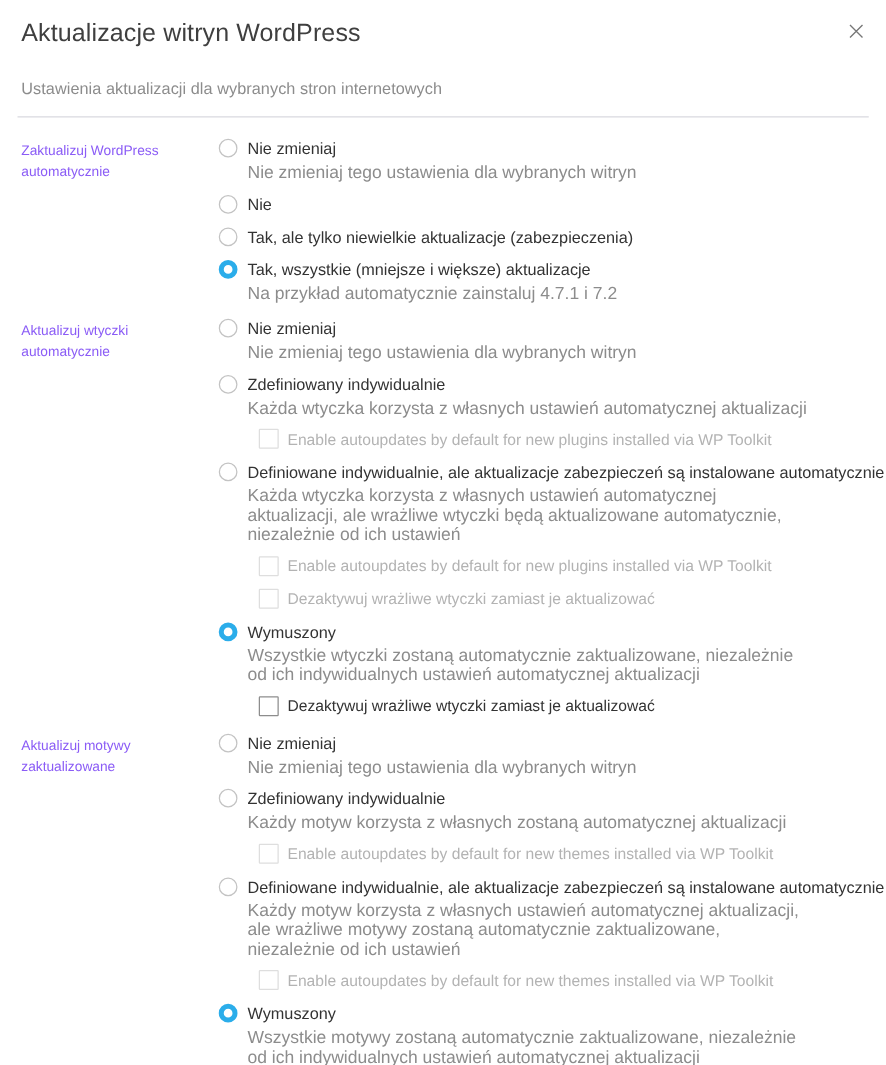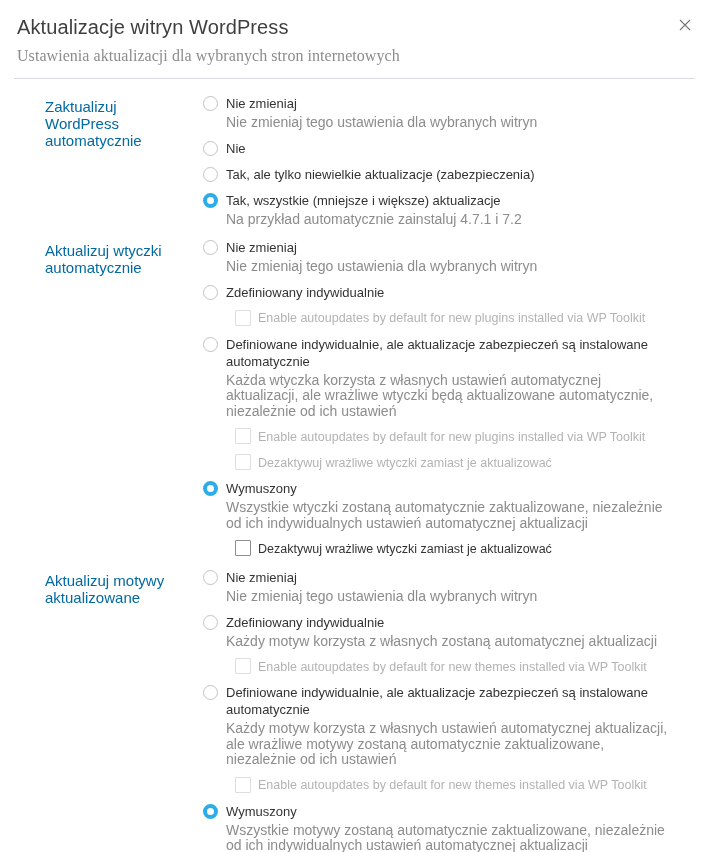--- a/index.html
+++ b/index.html
@@ -30,26 +30,25 @@
   }
   .dialog-title {
     font-size: 20px;
     font-weight: 400;
     color: #3f3f3f;
     line-height: 26px;
     letter-spacing: 0.1px;
     margin: 0;
   }
   .dialog-subtitle {
-    font-size: 16px;
+    font-size: 13px;
     color: #8c8c8c;
     line-height: 16px;
-    margin-top: 8px;
+    margin-top: 23px;
     letter-spacing: 0.05px;
-    font-family: Liberation Serif, serif;
   }
   .close-btn {
     position: absolute;
     top: 13px;
     right: 12px;
     width: 24px;
     height: 24px;
     display: flex;
     align-items: center;
     justify-content: center;
@@ -68,27 +67,26 @@
 
   .field-row {
     display: flex;
     align-items: flex-start;
     padding-left: 17px;
     margin-bottom: 4px;
   }
   .field-label {
     width: 158px;
     flex: 0 0 158px;
-    font-size: 15px;
+    font-size: 11px;
     line-height: 17px;
-    color: #0369a1;
+    color: #8b5cf6;
     padding-top: 3px;
     box-sizing: border-box;
     padding-right: 10px;
-    margin-left: 28px;
   }
   .field-options {
     flex: 1 1 auto;
     padding-top: 0;
   }
 
   
   .option { position: relative; padding-left: 23px; margin-bottom: 9px; }
   .option:last-child { margin-bottom: 0; }
 
@@ -207,20 +205,21 @@
         <div class="field-label">Aktualizuj wtyczki automatycznie</div>
         <div class="field-options">
           <div class="option">
             <span class="radio"></span>
             <span class="option-label">Nie zmieniaj</span>
             <div class="option-desc">Nie zmieniaj tego ustawienia dla wybranych witryn</div>
           </div>
           <div class="option">
             <span class="radio"></span>
             <span class="option-label">Zdefiniowany indywidualnie</span>
+            <div class="option-desc">Każda wtyczka korzysta z własnych ustawień automatycznej aktualizacji</div>
             <div class="checkbox-row">
               <span class="checkbox disabled"></span>
               <span class="checkbox-label disabled">Enable autoupdates by default for new plugins installed via WP Toolkit</span>
             </div>
           </div>
           <div class="option">
             <span class="radio"></span>
             <span class="option-label">Definiowane indywidualnie, ale aktualizacje zabezpieczeń są instalowane automatycznie</span>
             <div class="option-desc">Każda wtyczka korzysta z własnych ustawień automatycznej
 aktualizacji, ale wrażliwe wtyczki będą aktualizowane automatycznie,
@@ -240,21 +239,21 @@
             <div class="option-desc">Wszystkie wtyczki zostaną automatycznie zaktualizowane, niezależnie
 od ich indywidualnych ustawień automatycznej aktualizacji</div>
             <div class="checkbox-row">
               <span class="checkbox"></span>
               <span class="checkbox-label">Dezaktywuj wrażliwe wtyczki zamiast je aktualizować</span>
             </div>
           </div>
         </div>
       </div>
       <div class="field-row section">
-        <div class="field-label">Aktualizuj motywy aktualizowane</div>
+        <div class="field-label">Aktualizuj motywy zaktualizowane</div>
         <div class="field-options">
           <div class="option">
             <span class="radio"></span>
             <span class="option-label">Nie zmieniaj</span>
             <div class="option-desc">Nie zmieniaj tego ustawienia dla wybranych witryn</div>
           </div>
           <div class="option">
             <span class="radio"></span>
             <span class="option-label">Zdefiniowany indywidualnie</span>
             <div class="option-desc">Każdy motyw korzysta z własnych zostaną automatycznej aktualizacji</div>

